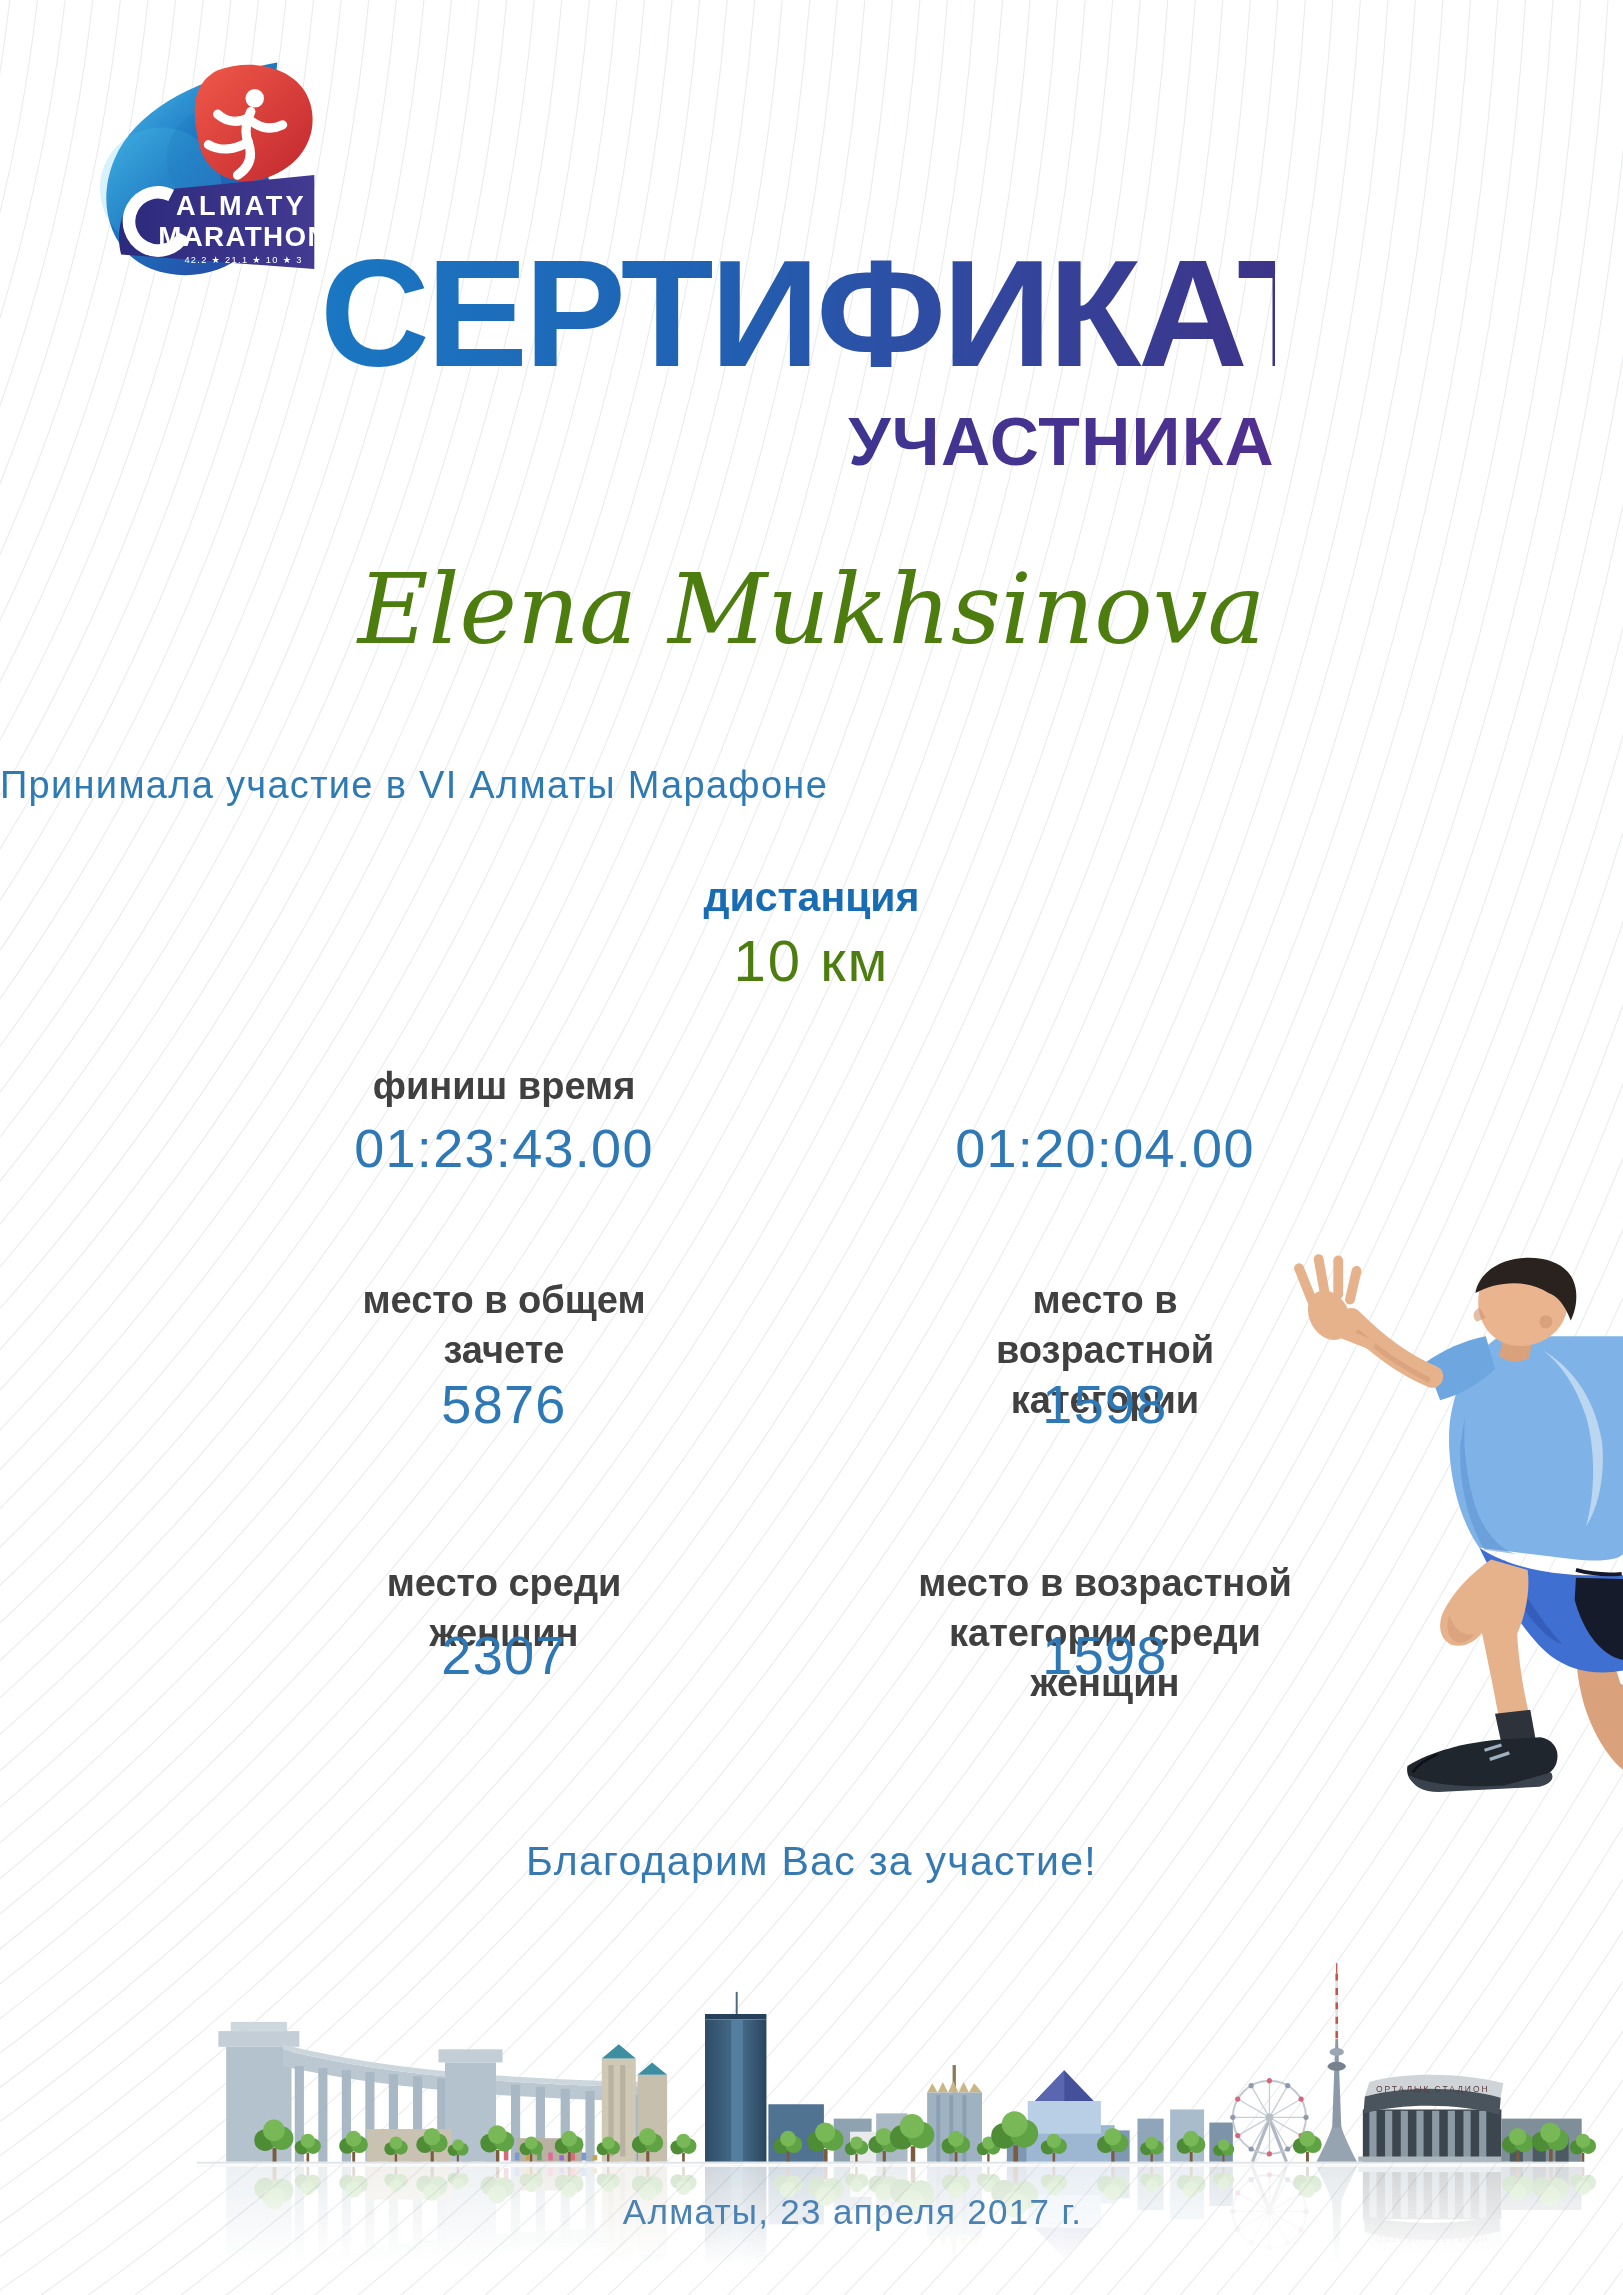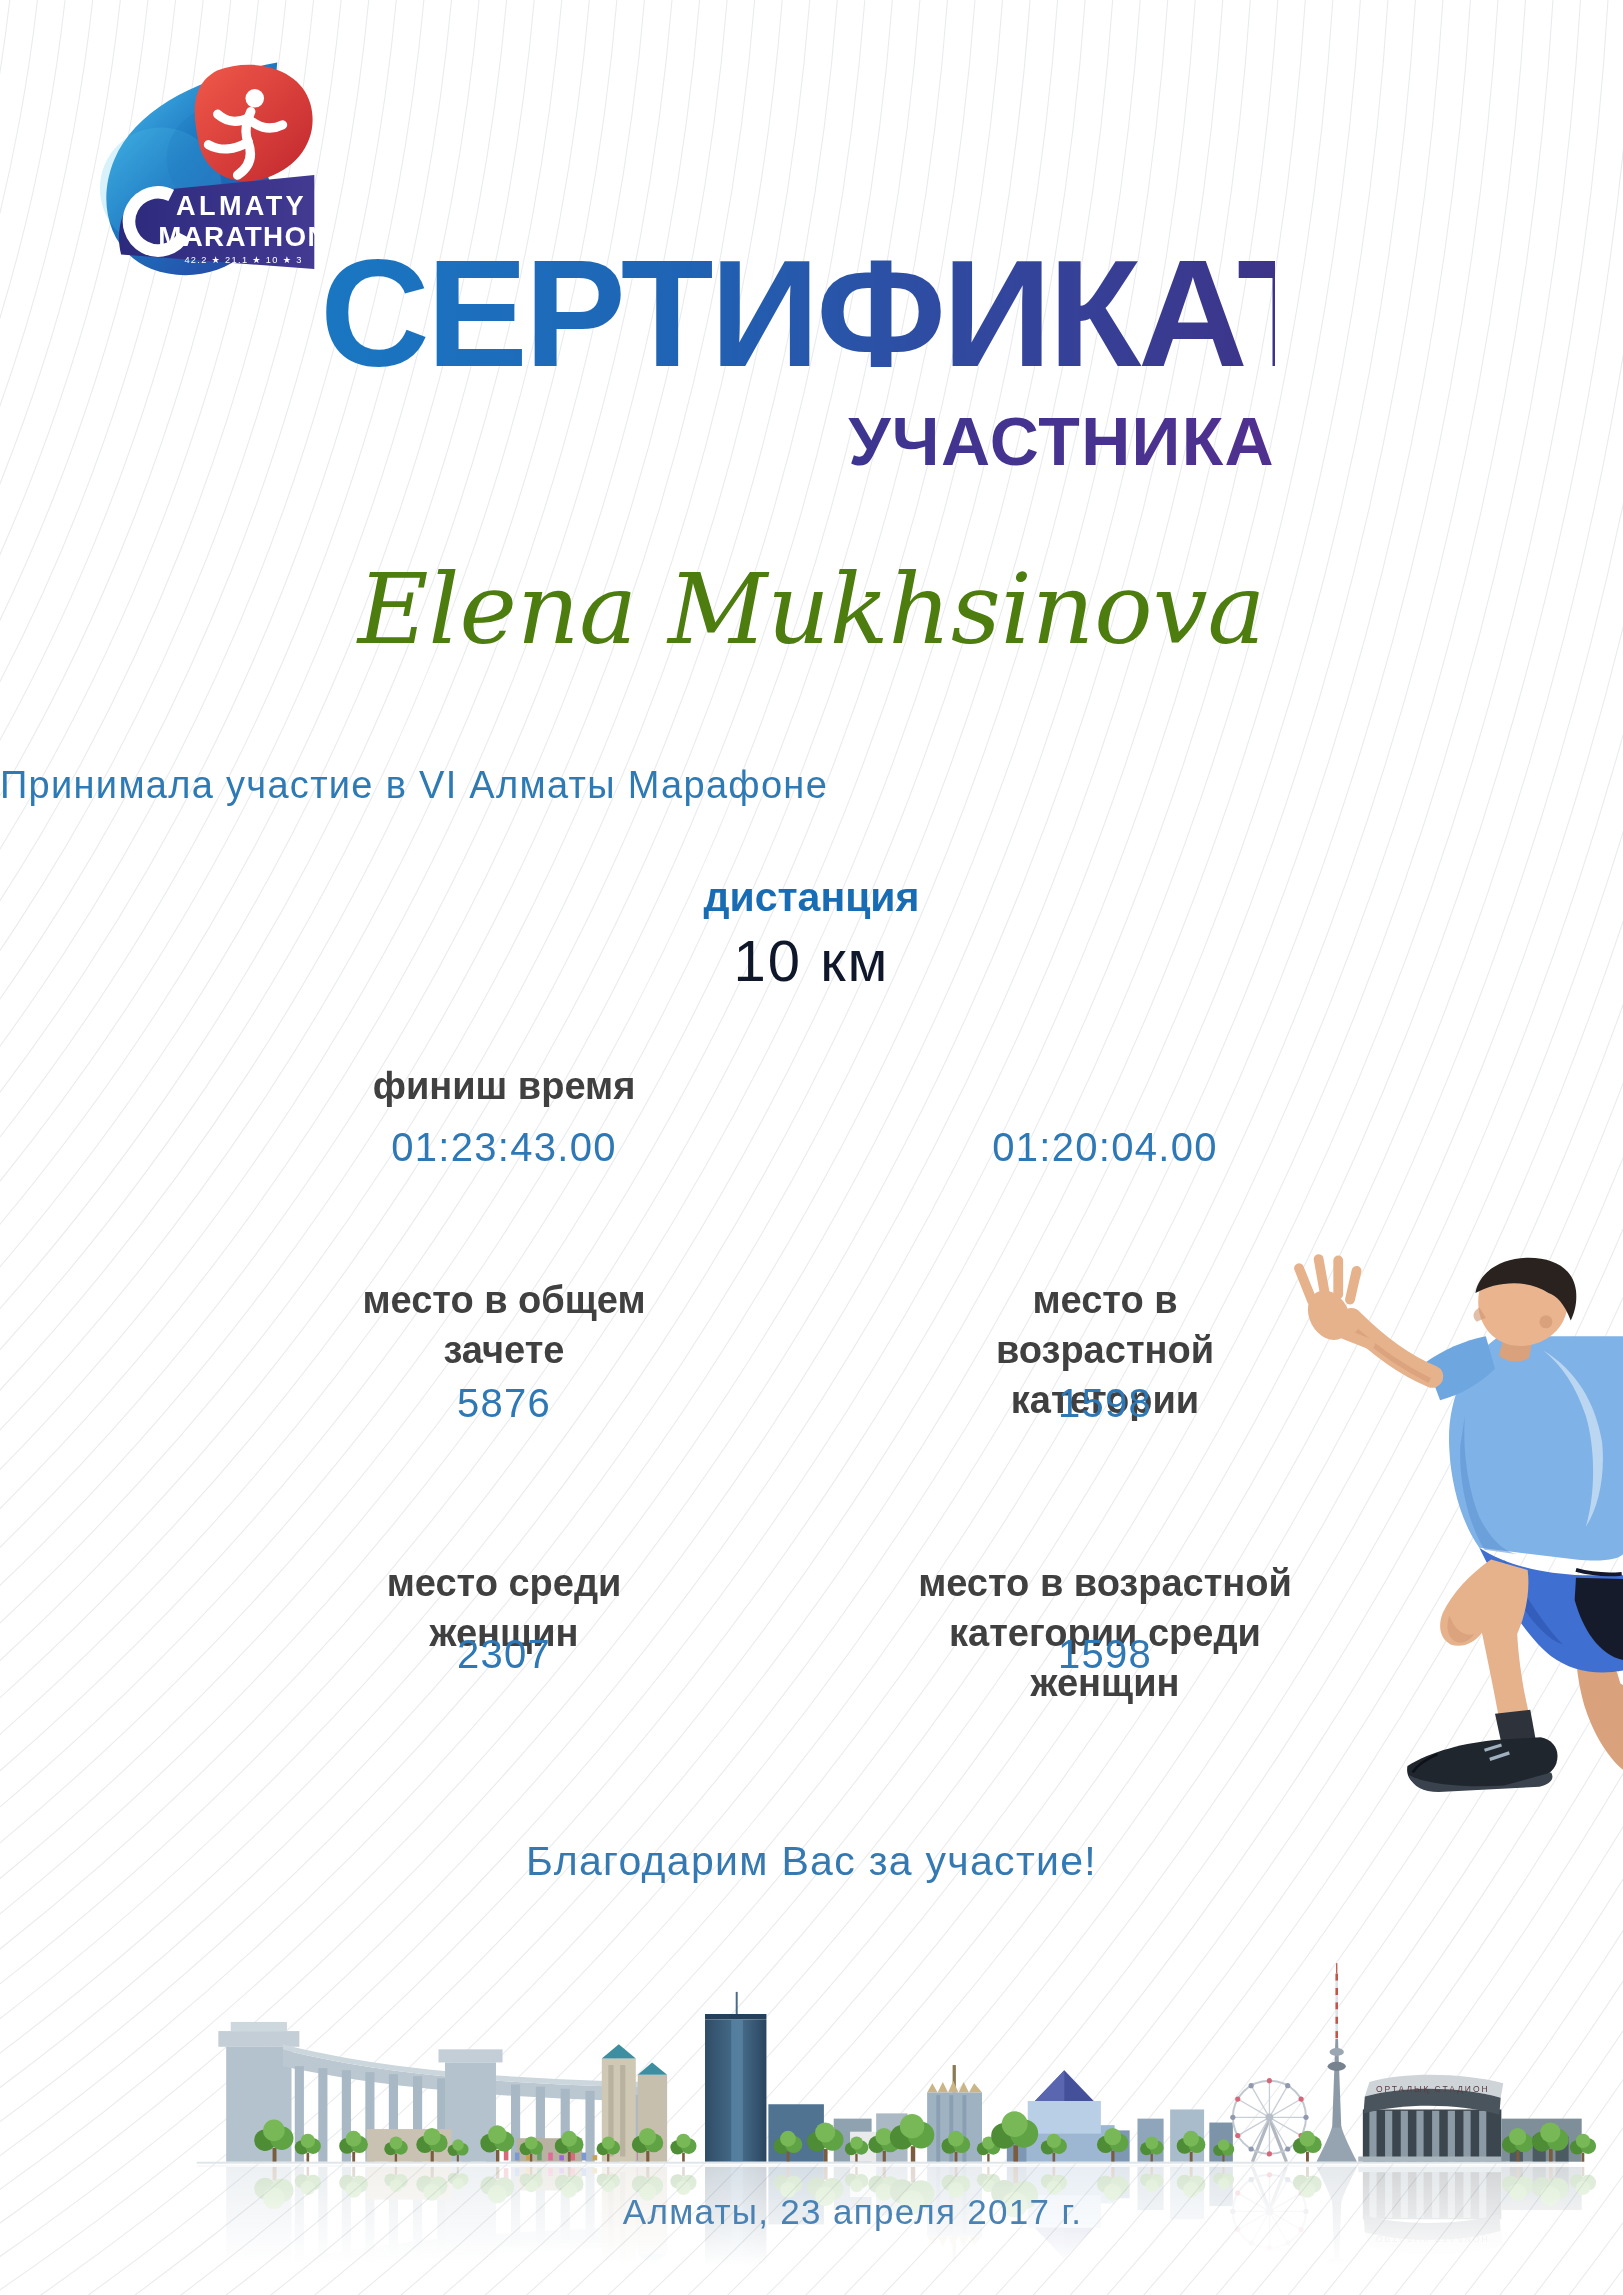--- a/index.html
+++ b/index.html
@@ -15,28 +15,28 @@
   .title-main{font-weight:bold;font-size:152px;line-height:.95;letter-spacing:-3.3px;text-align:center;
     background:linear-gradient(90deg,#1a77c2 0%,#1f63b4 38%,#33459c 72%,#3d3489 100%);
     -webkit-background-clip:text;background-clip:text;color:transparent;-webkit-text-fill-color:transparent;}
   .title-sub{margin-top:17px;font-weight:bold;font-size:68px;letter-spacing:1.3px;text-align:right;
     background:linear-gradient(90deg,#31338c 0%,#3d3590 55%,#50308f 100%);
     -webkit-background-clip:text;background-clip:text;color:transparent;-webkit-text-fill-color:transparent;}
   .name{left:0;top:553px;width:1623px;text-align:center;
     font-family:"DejaVu Serif","Liberation Serif",serif;font-style:italic;font-size:97px;color:#4d7c0f;}
   .participation{left:0;top:764px;width:1623px;text-align:left;font-size:38px;letter-spacing:1.3px;color:#2d7ab4;}
   .dist-label{left:0;top:874px;width:1623px;text-align:center;font-weight:bold;font-size:41px;color:#176cb4;}
-  .dist-value{left:0;top:927px;width:1623px;text-align:center;font-size:58px;letter-spacing:2px;color:#0f172a;}
+  .dist-value{left:0;top:927px;width:1623px;text-align:center;font-size:58px;letter-spacing:2px;color:#4d7c0f;}
   .cell{position:absolute;width:576px;text-align:center;}
   .cl{left:216px;} .cr{left:817px;}
   .r1{top:1061px;} .r1v{top:1117px;} .r2{top:1275px;} .r2v{top:1373px;} .r3{top:1526px;margin-top:32px;} .r3v{top:1624px;}
   .label{font-weight:bold;font-size:38px;line-height:1.32;color:#404040;}
   .label span{display:inline-block;}
   .w1{max-width:327px;} .w2{max-width:373px;} .w3{max-width:458px;}
-  .value{font-size:40px;letter-spacing:1.3px;color:#2e78b6;margin-top:8px;}
+  .value{font-size:54px;letter-spacing:1.3px;color:#2e78b6;}
   .thanks{left:0;top:1838px;width:1623px;text-align:center;font-size:41px;letter-spacing:1.3px;color:#3579b2;}
   .date{left:0;top:2192px;width:1623px;text-align:center;font-size:35px;letter-spacing:1.3px;color:#4a82b4;
         transform:translateX(41px);z-index:5;}
   #guilloche circle{fill:none;stroke:#d6d8dd;stroke-width:1.6;opacity:.55;}
 </style>
 </head>
 <body>
 <div class="page">
 
 <svg class="bg" width="1623" height="2295" viewBox="0 0 2482 3510">

